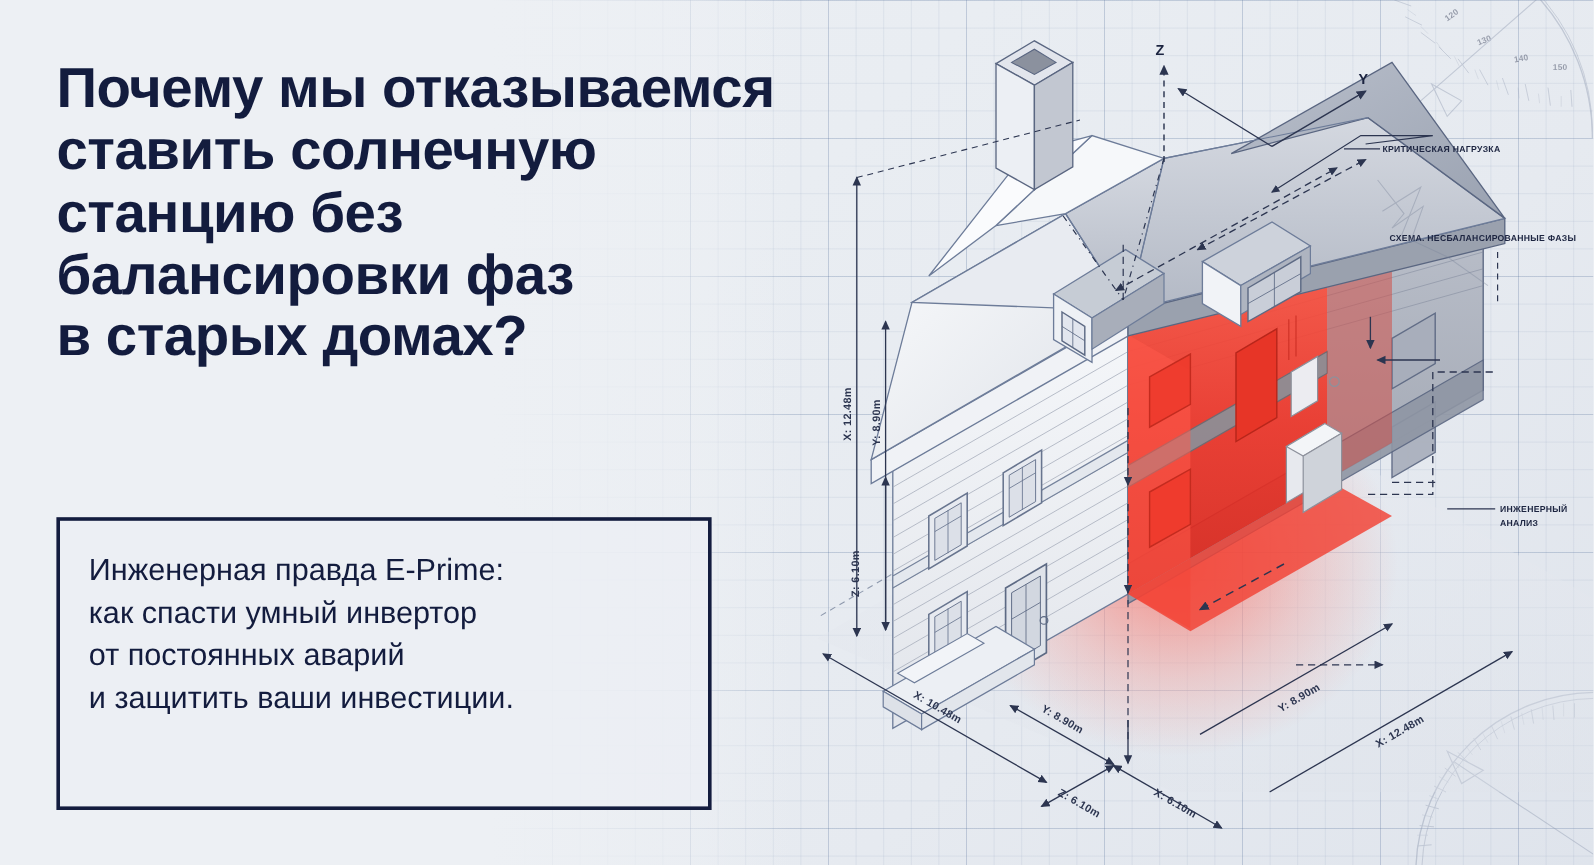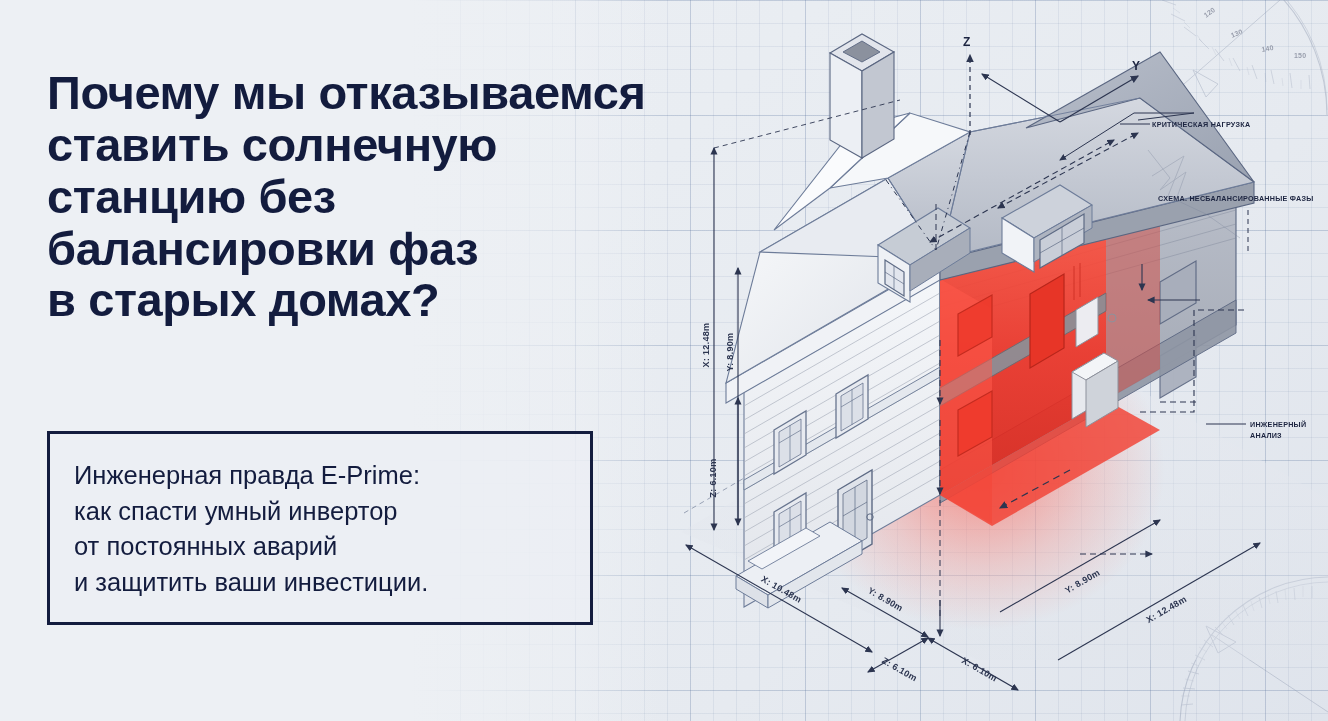--- a/index.html
+++ b/index.html
@@ -29,26 +29,26 @@
       linear-gradient(to bottom,rgba(95,120,160,.22) 1px,transparent 1px);
     background-size:115px 115px;
   }
   .left-wash{
     position:absolute;left:0;top:0;width:660px;height:721px;
     background:linear-gradient(to right,#edf0f4 0%,#edf0f4 62%,rgba(237,240,244,.55) 88%,rgba(237,240,244,0) 100%);
     pointer-events:none;
   }
   
   #headline{
-    position:absolute;left:47px;top:36px;width:620px;
+    position:absolute;left:47px;top:16px;width:620px;
     color:#131c3e;font-weight:bold;font-size:47px;line-height:1.10;
     letter-spacing:-0.4px;white-space:pre-line;
   }
   #subtitle-box{
-    position:absolute;left:47px;top:431px;width:546px;height:194px;
+    position:absolute;left:47px;top:431px;width:546px;height:244px;
     border:3px solid #131c3e;background:rgba(236,239,244,.72);
     box-sizing:border-box;
   }
   #subtitle-text{
     position:absolute;left:24px;top:24px;width:500px;
     color:#131c3e;font-size:25.5px;line-height:1.40;white-space:pre-line;
   }
   
   #illustration{position:absolute;left:640px;top:0;width:688px;height:721px;}
   svg{display:block;}

